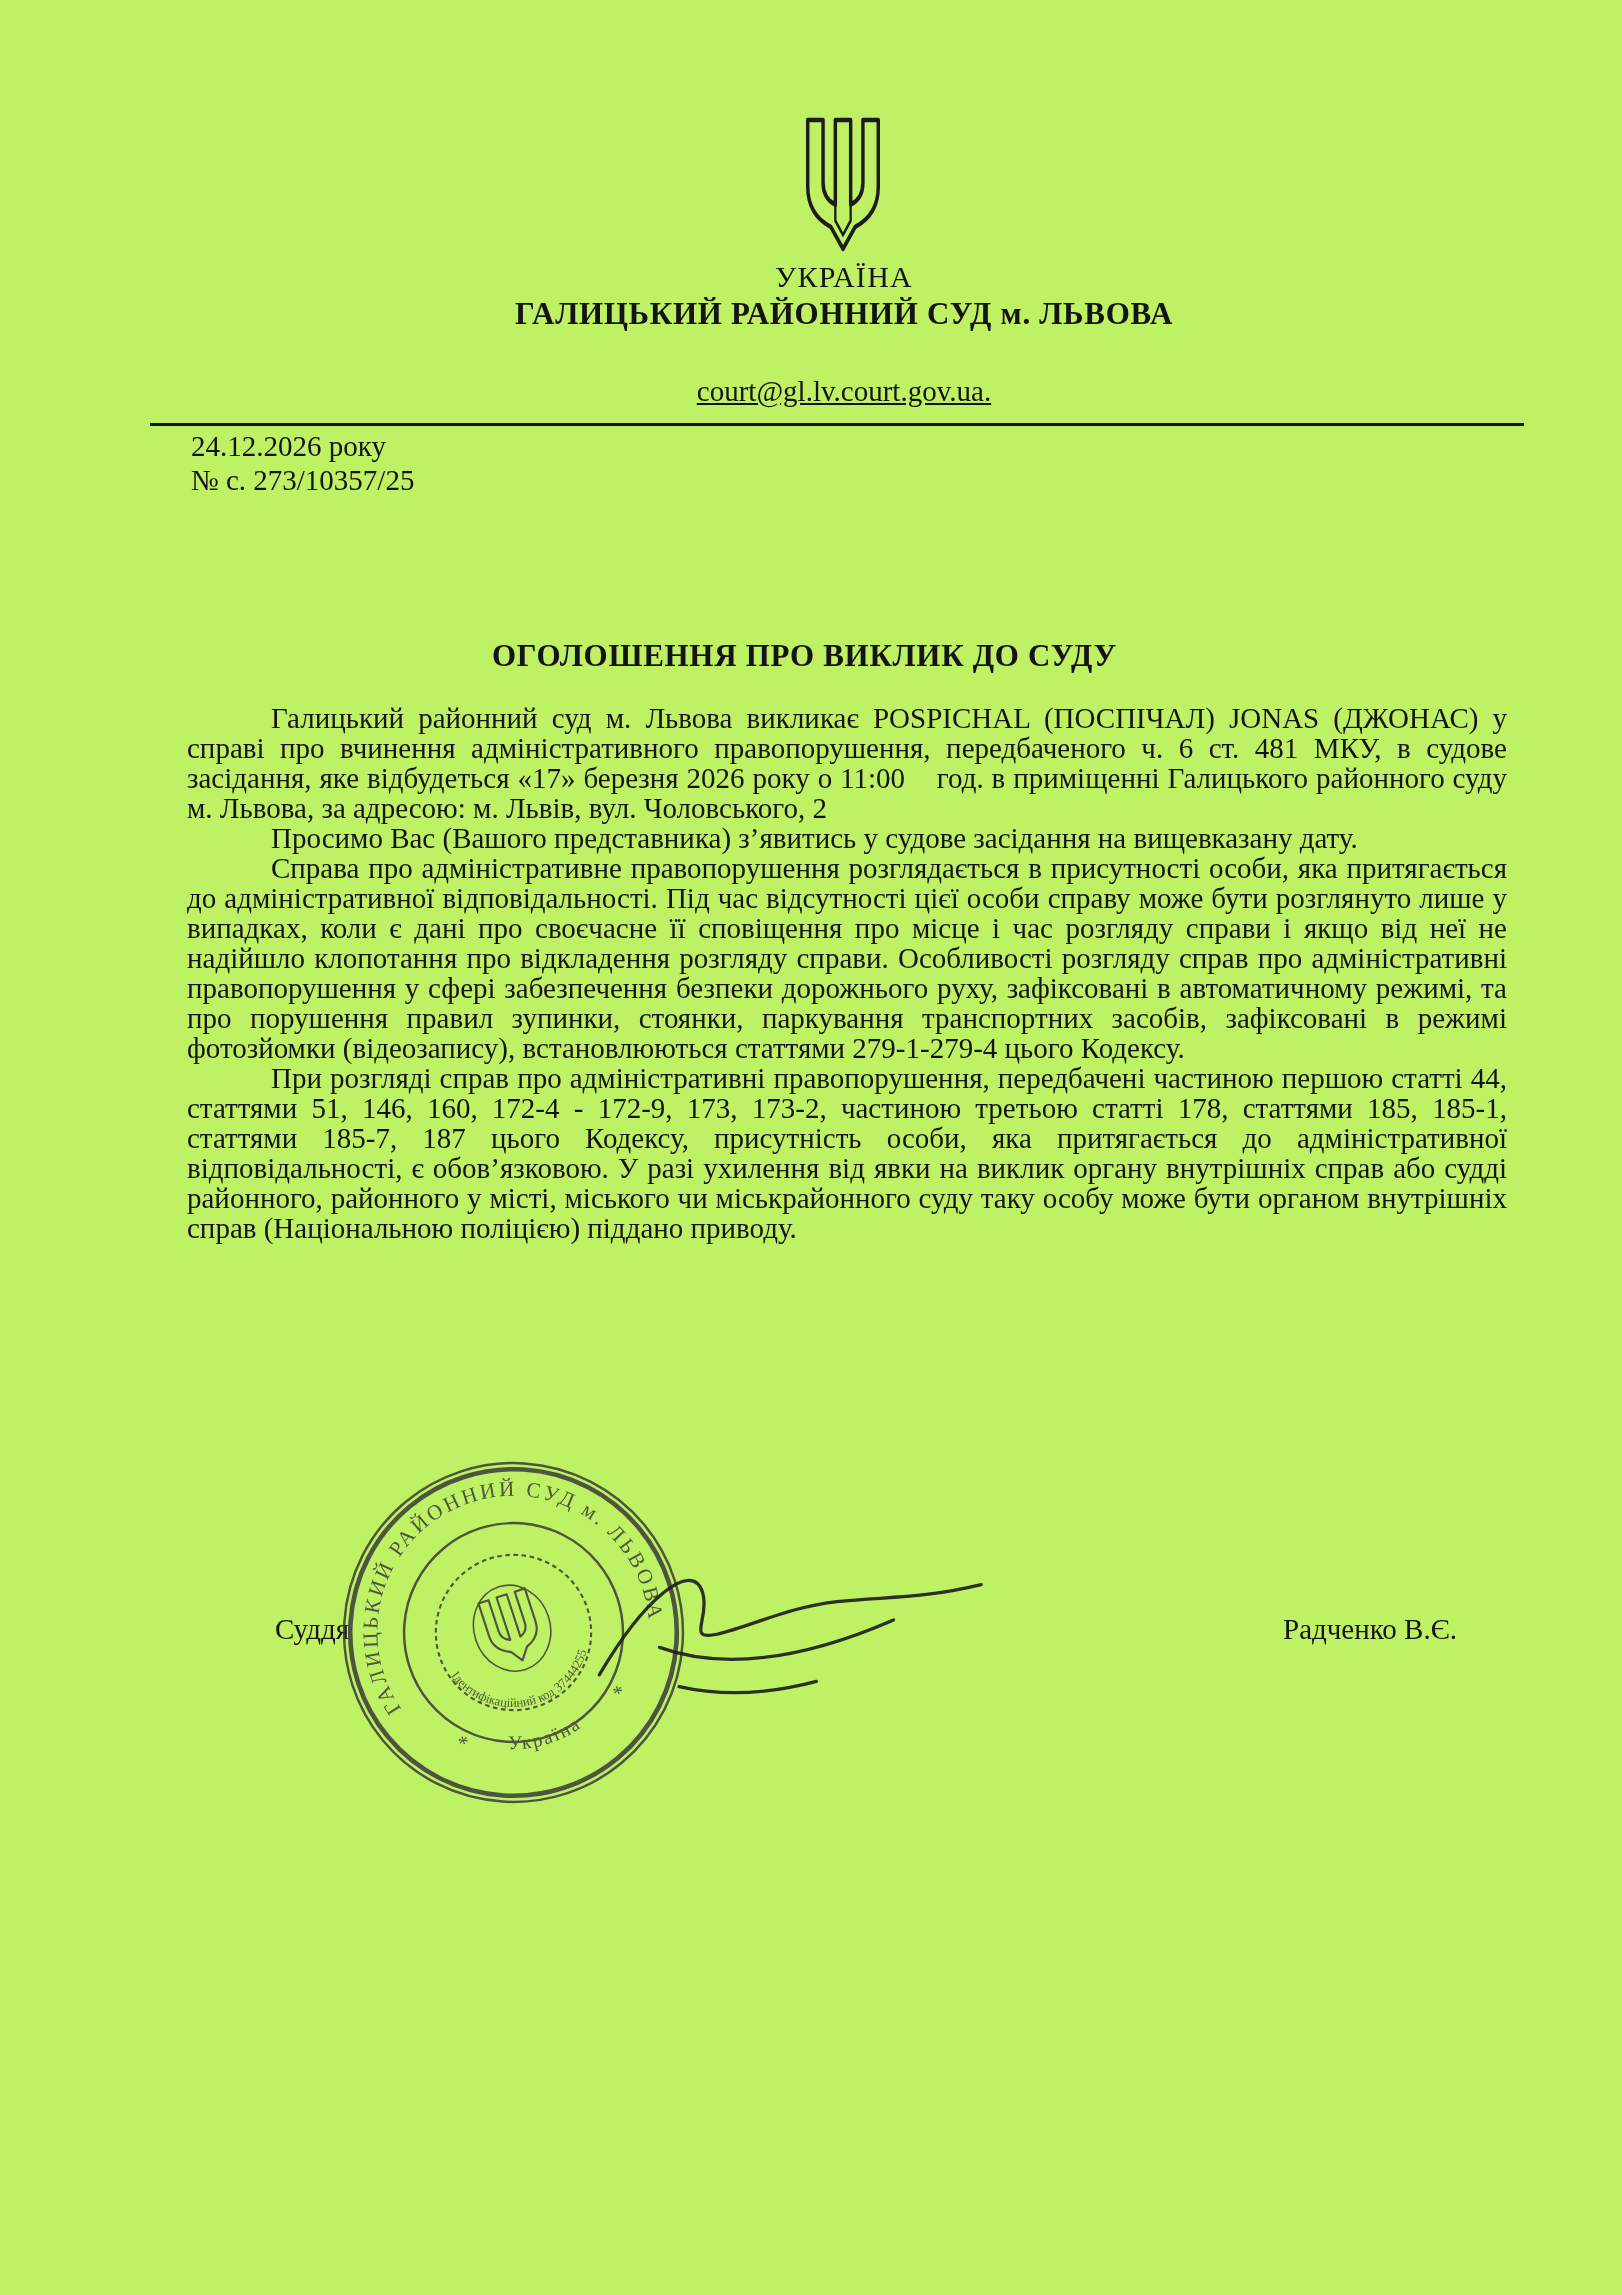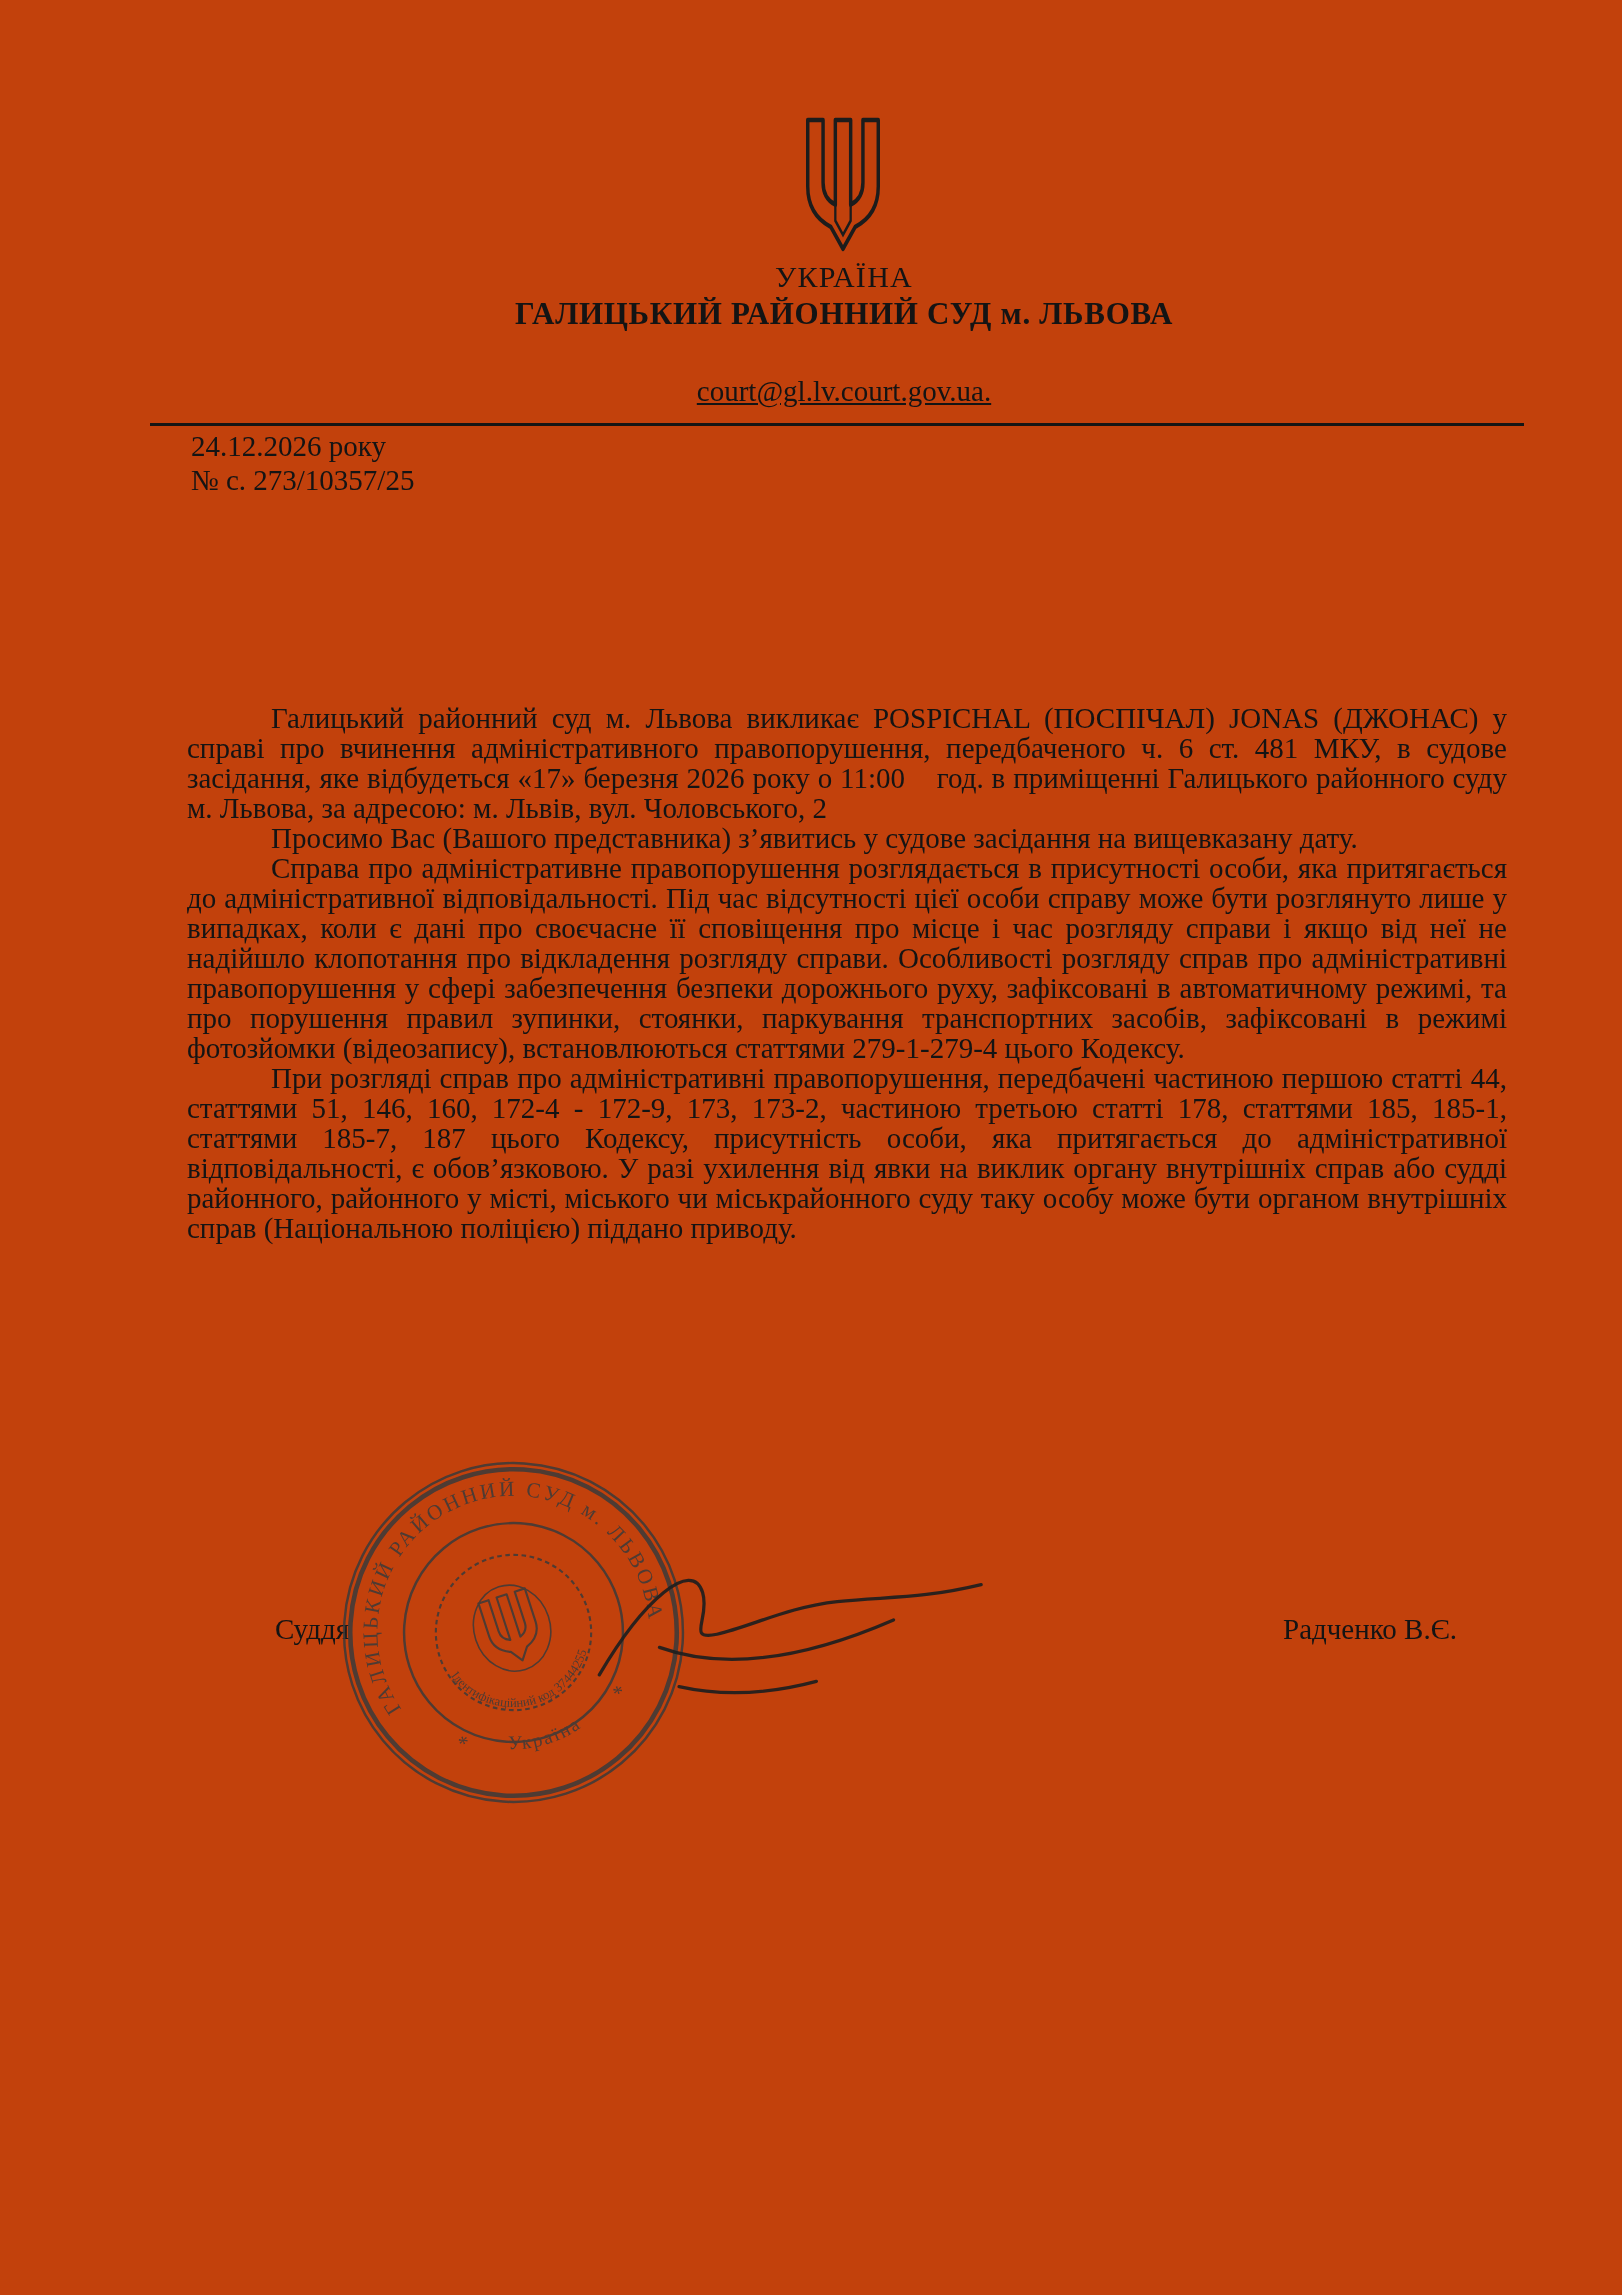--- a/index.html
+++ b/index.html
@@ -1,21 +1,21 @@
 <!DOCTYPE html>
 <html lang="uk" style="font-size:10.5px"><head>
 <meta charset="utf-8">
 <style>
   html,body{margin:0;padding:0;background:#e8e8e8;}
   .page{
     position:relative;
     width:1622px;
     height:2295px;
     margin:0 auto;
-    background:#c2410c;
+    background:#bef264;
     color:#141414;
     font-family:"Liberation Serif","DejaVu Serif",serif;
     overflow:hidden;
   }
   .abs{position:absolute;}
   .header-line{left:190px;width:1308px;text-align:center;}
   .country{top:260px;font-size:30px;letter-spacing:1.3px;}
   .court-name{top:296px;font-size:31px;font-weight:bold;letter-spacing:0.7px;}
   .address{top:336px;font-size:29px;}
   .email-row{top:375px;font-size:29px;}
@@ -48,20 +48,21 @@
   <div class="abs header-line country">УКРАЇНА</div>
   <div class="abs header-line court-name">ГАЛИЦЬКИЙ РАЙОННИЙ СУД м. ЛЬВОВА</div>
   <div class="abs header-line email-row">
     <span>court@gl.lv.court.gov.ua.</span>
   </div>
   <div class="abs rule"></div>
 
   <div class="abs ref-date">24.12.2026 року</div>
   <div class="abs ref-number">№ с. 273/10357/25</div>
 
+  <div class="abs doc-title">ОГОЛОШЕННЯ ПРО ВИКЛИК ДО СУДУ</div>
 
   <div class="abs body-text">
     <p>Галицький районний суд м. Львова викликає POSPICHAL (ПОСПІЧАЛ) JONAS (ДЖОНАС) у справі про вчинення адміністративного правопорушення, передбаченого ч. 6 ст. 481 МКУ, в судове засідання, яке відбудеться «17» березня 2026 року о 11:00&nbsp;&nbsp;&nbsp; год. в приміщенні Галицького районного суду м. Львова, за адресою: м. Львів, вул. Чоловського, 2</p>
     <p>Просимо Вас (Вашого представника) з’явитись у судове засідання на вищевказану дату.</p>
     <p>Справа про адміністративне правопорушення розглядається в присутності особи, яка притягається до адміністративної відповідальності. Під час відсутності цієї особи справу може бути розглянуто лише у випадках, коли є дані про своєчасне її сповіщення про місце і час розгляду справи і якщо від неї не надійшло клопотання про відкладення розгляду справи. Особливості розгляду справ про адміністративні правопорушення у сфері забезпечення безпеки дорожнього руху, зафіксовані в автоматичному режимі, та про порушення правил зупинки, стоянки, паркування транспортних засобів, зафіксовані в режимі фотозйомки (відеозапису), встановлюються статтями 279-1-279-4 цього Кодексу.</p>
     <p>При розгляді справ про адміністративні правопорушення, передбачені частиною першою статті 44, статтями 51, 146, 160, 172-4 - 172-9, 173, 173-2, частиною третьою статті 178, статтями 185, 185-1, статтями 185-7, 187 цього Кодексу, присутність особи, яка притягається до адміністративної відповідальності, є обов’язковою. У разі ухилення від явки на виклик органу внутрішніх справ або судді районного, районного у місті, міського чи міськрайонного суду таку особу може бути органом внутрішніх справ (Національною поліцією) піддано приводу.</p>
   </div>
 
   <div class="abs sig-role">Суддя</div>
   <div class="abs sig-name">Радченко В.Є.</div>

